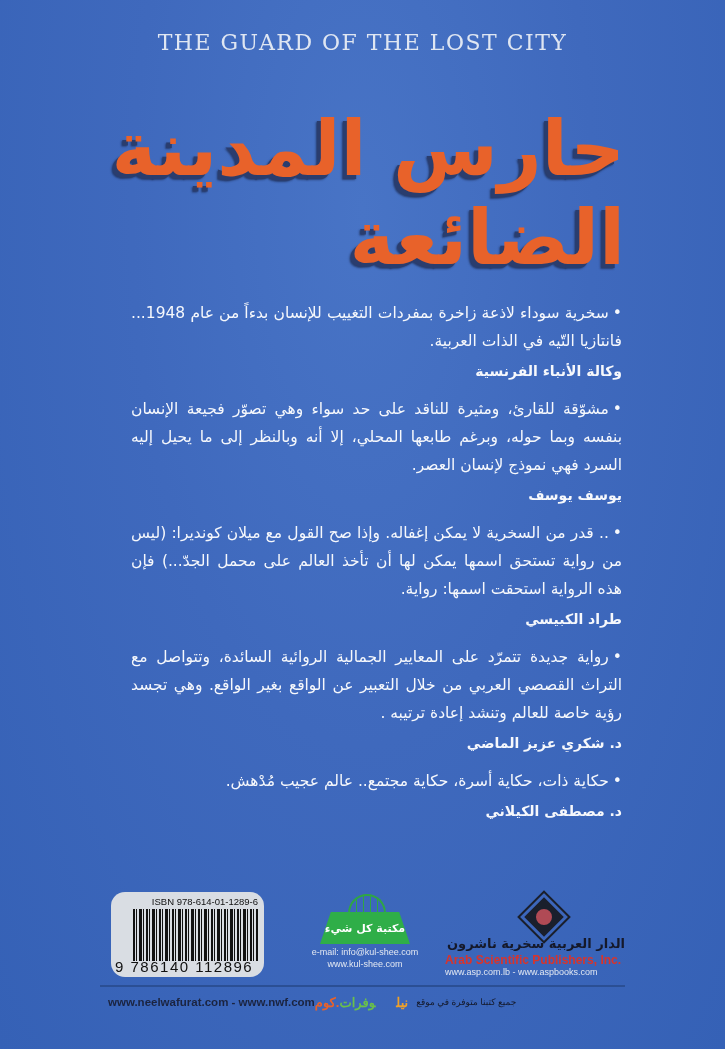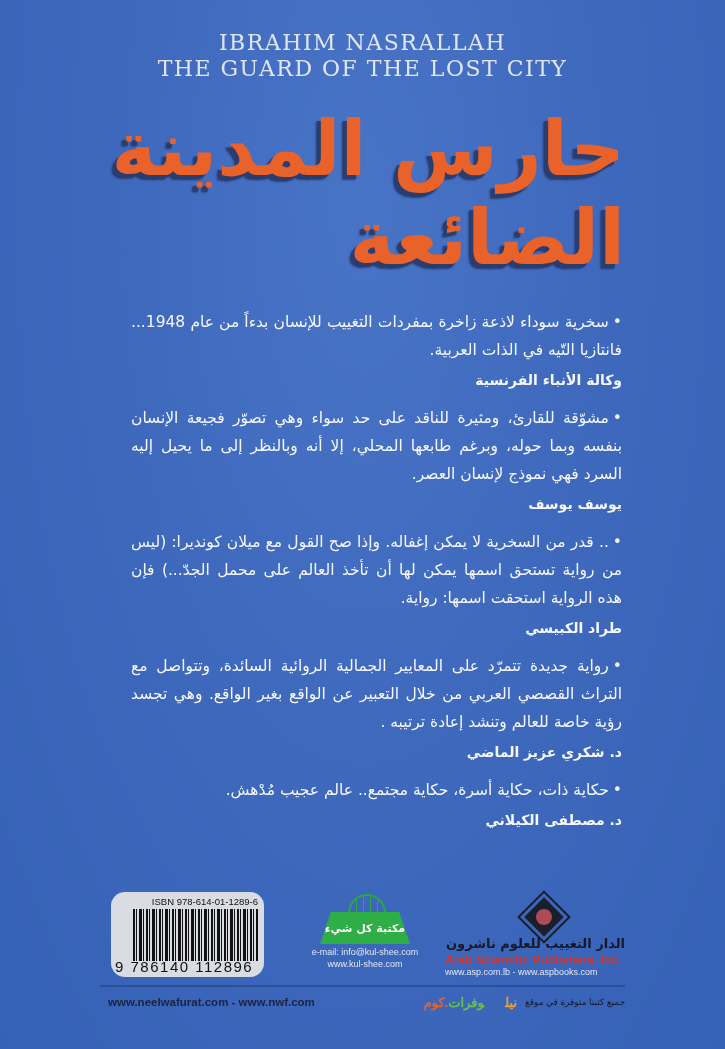--- a/index.html
+++ b/index.html
@@ -26,21 +26,21 @@
     display: flex; align-items: center; justify-content: center;
     direction: rtl;
     font-family: "DejaVu Sans", sans-serif;
     font-weight: bold;
     font-size: 76px;
     color: #e8622a;
     text-shadow: -4px 4px 0 #2a3d6e, -5px 5px 2px rgba(20,30,60,0.6);
     letter-spacing: -2px;
   }
   .reviews {
-    position: absolute; left: 103px; right: 103px; top: 308px;
+    position: absolute; left: 103px; right: 103px; top: 299px;
     direction: rtl; text-align: right;
     color: #f6f8fc;
     margin-left: 28px;
   }
   .quote {
     font-size: 15.5px; line-height: 28px;
     margin: 0;
     text-align: justify; text-align-last: right;
   }
   .quote .bullet { margin-left: 4px; }
@@ -116,38 +116,37 @@
     font-family: "Liberation Sans", sans-serif; font-weight: bold;
     font-size: 12px; color: #d8342c; white-space: nowrap;
   }
   .asp-web {
     position: absolute; left: 0; top: 77px; width: 185px;
     font-family: "Liberation Sans", sans-serif;
     font-size: 9px; color: #e3e8f2; white-space: nowrap;
   }
   .footer {
     position: absolute; left: 108px; right: 100px; top: 993px; height: 18px;
-    display: flex; align-items: center; justify-content: space-between;
+    display: flex; align-items: center; justify-content: flex-start;
     font-family: "Liberation Sans", sans-serif;
   }
   .footer-urls { font-size: 11.5px; font-weight: bold; color: #1b2440; }
   .footer-ar { direction: rtl; display: flex; align-items: center; gap: 8px; }
   .footer-note { font-size: 9px; color: #14192a; }
   .nwf-brand { font-size: 13px; font-weight: bold; direction: rtl; }
   .nwf-a { color: #f0a028; margin-left: 21px; }
   .nwf-b { color: #6ac04a; }
   .nwf-c { color: #e8622a; }
 </style>
 </head>
 <body>
 
 <div class="cover">
 
   <div class="en-title">
-    <div>IBRAHIM NASRALLAH</div>
     <div>THE GUARD OF THE LOST CITY</div>
   </div>
 
   <div class="ar-title">حارس المدينة الضائعة</div>
 
   <div class="reviews">
     <p class="quote"><span class="bullet">•</span><span>سخرية سوداء لاذعة زاخرة بمفردات التغييب للإنسان بدءاً من عام 1948... فانتازيا التّيه في الذات العربية.</span></p>
     <div class="source">وكالة الأنباء الفرنسية</div>
 
     <p class="quote"><span class="bullet">•</span><span>مشوّقة للقارئ، ومثيرة للناقد على حد سواء وهي تصوّر فجيعة الإنسان بنفسه وبما حوله، وبرغم طابعها المحلي، إلا أنه وبالنظر إلى ما يحيل إليه السرد فهي نموذج لإنسان العصر.</span></p>
@@ -173,21 +172,21 @@
     <div class="globe"></div>
     <div class="kul-book">مكتبة كل شيء</div>
     <div class="kul-contact">
       <div>e-mail: info@kul-shee.com</div>
       <div>www.kul-shee.com</div>
     </div>
   </div>
 
   <div class="asp">
     <div class="asp-logo"></div>
-    <div class="asp-ar">الدار التغييب للعلوم ناشرون</div>
+    <div class="asp-ar">الدار العربية سخرية ناشرون</div>
     <div class="asp-en">Arab Scientific Publishers, Inc.</div>
     <div class="asp-web">www.asp.com.lb - www.aspbooks.com</div>
   </div>
 
   <div class="bottom-rule" style="top:985px"></div>
 
   <div class="footer">
     <div class="footer-urls">www.neelwafurat.com - www.nwf.com</div>
     <div class="footer-ar">
       <span class="footer-note">جميع كتبنا متوفرة في موقع</span>

